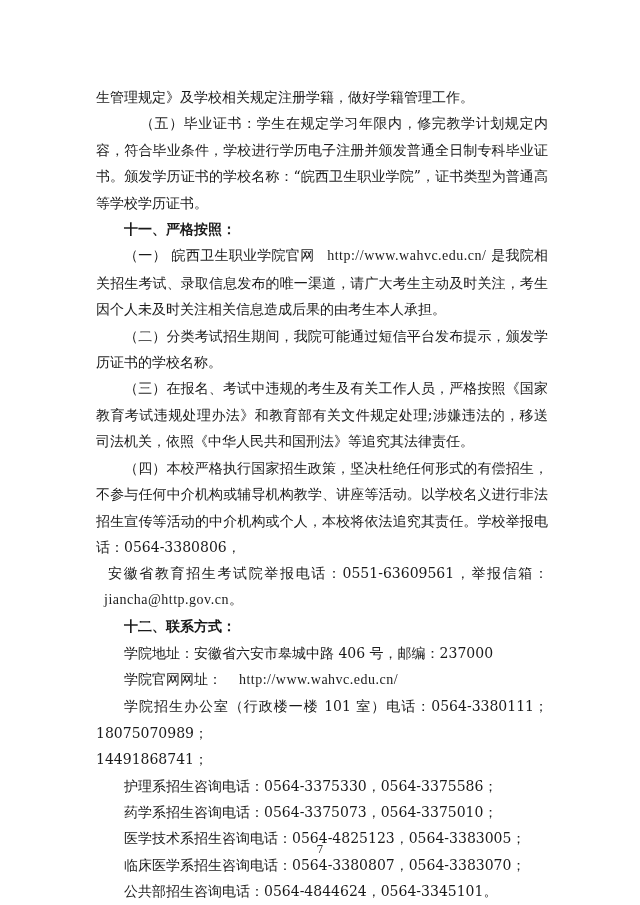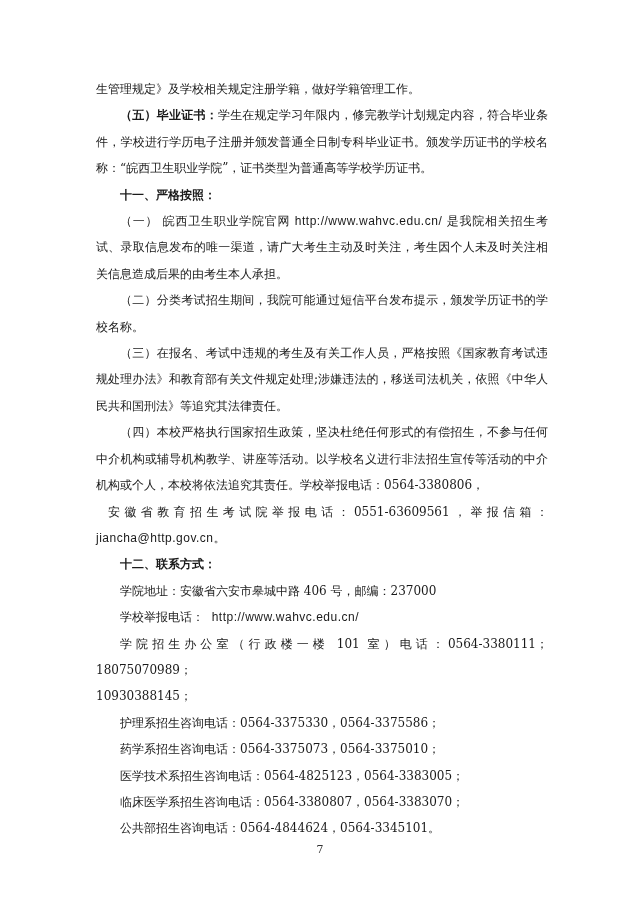--- a/index.html
+++ b/index.html
@@ -1,23 +1,23 @@
 <!DOCTYPE html>
 <html><head>
 <meta charset="utf-8">
 <style>
   html, body { margin:0; padding:0; background:#ffffff; }
   body { width:640px; height:905px; position:relative; overflow:hidden;
          font-family: "DejaVu Serif", "Liberation Serif", serif; color:#1a1a1a; }
-  .page { position:absolute; left:96px; top:76px; width:452px; font-size:12px; line-height:26.4px; }
+  .page { position:absolute; left:96px; top:84px; width:452px; font-size:14px; line-height:26.4px; }
   .p { margin:0; text-align:justify; text-align-last:left; }
   .indent { text-indent:2em; }
   .h { font-weight:bold; font-family:"DejaVu Sans","Liberation Sans",sans-serif; }
-  .bold-lead { font-weight:bold; font-family:"DejaVu Sans","Liberation Sans",sans-serif; }
-  .mono { font-family:Liberation Sans, sans-serif; letter-spacing:0.5px; }
+  .bold-lead { font-weight:normal; font-family:"DejaVu Sans","Liberation Sans",sans-serif;margin-left:16px; }
+  .mono { font-family:Liberation Serif, serif; letter-spacing:0.5px;margin-left:8px; }
   .spread { text-align-last:justify;margin-left:12px; }
   .pageno { position:absolute; left:0; width:640px; top:843px; text-align:center; font-size:11px; color:#333; }
 </style>
 </head>
 <body>
 
 <div class="page">
   <p class="p">生管理规定》及学校相关规定注册学籍，做好学籍管理工作。</p>
 
   <p class="p indent">
@@ -41,24 +41,24 @@
   <p class="p indent">
     <span>（四）</span><span>本校严格执行国家招生政策，坚决杜绝任何形式的有偿招生，不参与任何中介机构或辅导机构教学、讲座等活动。以学校名义进行非法招生宣传等活动的中介机构或个人，本校将依法追究其责任。学校举报电话：0564-3380806，</span>
   </p>
   <p class="p spread">安徽省教育招生考试院举报电话：0551-63609561，举报信箱：</p>
   <p class="p mono">jiancha@http.gov.cn。</p>
 
   <p class="p indent h">十二、联系方式：</p>
 
   <p class="p indent">学院地址：安徽省六安市皋城中路 406 号，邮编：237000</p>
   <p class="p indent">
-    <span>学校举报电话：</span>&nbsp;&nbsp;<span class="mono">http://www.wahvc.edu.cn/</span>
+    <span>学院官网网址：</span>&nbsp;&nbsp;<span class="mono">http://www.wahvc.edu.cn/</span>
   </p>
   <p class="p indent">学院招生办公室（行政楼一楼 101 室）电话：0564-3380111；18075070989；</p>
-  <p class="p">10930388145；</p>
+  <p class="p">14491868741；</p>
 
   <p class="p indent">护理系招生咨询电话：0564-3375330，0564-3375586；</p>
   <p class="p indent">药学系招生咨询电话：0564-3375073，0564-3375010；</p>
   <p class="p indent">医学技术系招生咨询电话：0564-4825123，0564-3383005；</p>
   <p class="p indent">临床医学系招生咨询电话：0564-3380807，0564-3383070；</p>
   <p class="p indent">公共部招生咨询电话：0564-4844624，0564-3345101。</p>
 </div>
 
 <div class="pageno">7</div>
 

